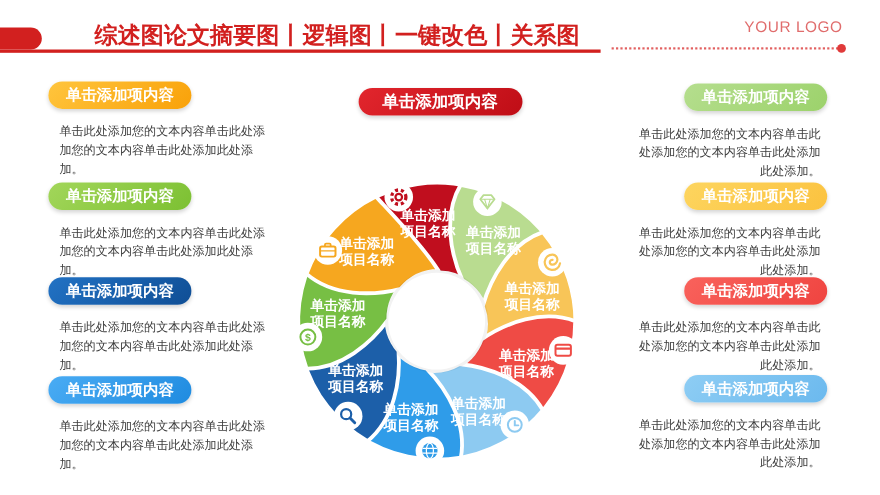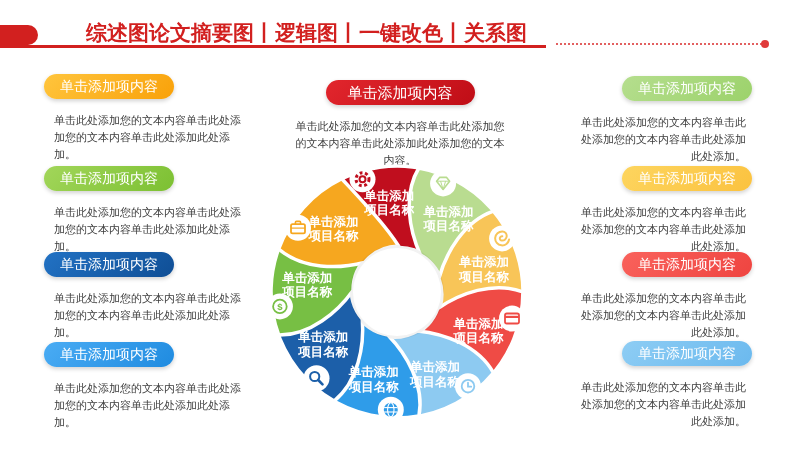--- a/index.html
+++ b/index.html
@@ -18,21 +18,21 @@
   .hdr-dot{position:absolute;left:761px;top:40px;width:8px;height:8px;border-radius:50%;
            background:#E03A3A;}
   .logo{position:absolute;left:620px;top:16px;width:146px;text-align:right;
         font-size:14px;letter-spacing:.5px;color:#E06C6C;}
 
   
   .item{position:absolute;width:226px;}
   .item.left{left:38px;}
   .item.right{left:558px;width:204px;text-align:right;}
   .pill{display:inline-block;padding:4px 16px;border-radius:14px;color:#fff;
-        font-weight:normal;font-size:14px;line-height:17px;white-space:nowrap;
+        font-weight:bold;font-size:14px;line-height:17px;white-space:nowrap;
         box-shadow:0 2px 4px rgba(0,0,0,.18);}
   .item.left .pill{margin-left:6px;}
   .item.right .pill{margin-right:10px;}
   .item p, .center-block p{margin:13px 16px 0;font-size:11px;line-height:1.55;color:#3C3C3C;}
 
   .center-block{position:absolute;left:278px;top:80px;width:244px;text-align:center;}
   .center-block .pill{font-size:15px;padding:4px 22px;border-radius:15px;}
 
   
   #pinwheel{position:absolute;left:262px;top:157px;width:270px;height:270px;}
@@ -41,41 +41,41 @@
 </head>
 <body>
 
 <div class="slide">
 
   <div class="hdr-capsule"></div>
   <h1 class="page-title" style="color: rgb(210, 32, 31);">综述图论文摘要图丨逻辑图丨一键改色丨关系图</h1>
   <div class="hdr-underline"></div>
   <div class="hdr-dotline"></div>
   <div class="hdr-dot"></div>
+  <div class="logo" style="color: rgb(224, 108, 108);">YOUR LOGO</div>
 
   <div class="item left" style="top:74px">
     <div class="pill" style="background: linear-gradient(135deg, rgb(255, 197, 61), rgb(249, 161, 9));">单击添加项内容</div>
     <p>单击此处添加您的文本内容单击此处添加您的文本内容单击此处添加此处添加。</p>
   </div>
   <div class="item left" style="top:166px">
     <div class="pill" style="background: linear-gradient(135deg, rgb(162, 214, 90), rgb(124, 192, 50));">单击添加项内容</div>
     <p>单击此处添加您的文本内容单击此处添加您的文本内容单击此处添加此处添加。</p>
   </div>
   <div class="item left" style="top:252px">
     <div class="pill" style="background: linear-gradient(135deg, rgb(34, 114, 196), rgb(15, 78, 149));">单击添加项内容</div>
     <p>单击此处添加您的文本内容单击此处添加您的文本内容单击此处添加此处添加。</p>
   </div>
   <div class="item left" style="top:342px">
     <div class="pill" style="background: linear-gradient(135deg, rgb(74, 172, 244), rgb(31, 139, 224));">单击添加项内容</div>
     <p>单击此处添加您的文本内容单击此处添加您的文本内容单击此处添加此处添加。</p>
   </div>
 
   <div class="center-block">
     <div class="pill" style="background: linear-gradient(135deg, rgb(226, 38, 45), rgb(191, 13, 22));">单击添加项内容</div>
-    <p>单击此处添加您的文本内容单击此处添加您的文本内容单击此处添加此处添加您的文本内容。</p>
   </div>
 
   <div class="item right" style="top:76px">
     <div class="pill" style="background: linear-gradient(135deg, rgb(181, 222, 142), rgb(156, 210, 107));">单击添加项内容</div>
     <p>单击此处添加您的文本内容单击此处添加您的文本内容单击此处添加此处添加。</p>
   </div>
   <div class="item right" style="top:166px">
     <div class="pill" style="background: linear-gradient(135deg, rgb(253, 213, 95), rgb(251, 194, 63));">单击添加项内容</div>
     <p>单击此处添加您的文本内容单击此处添加您的文本内容单击此处添加此处添加。</p>
   </div>

